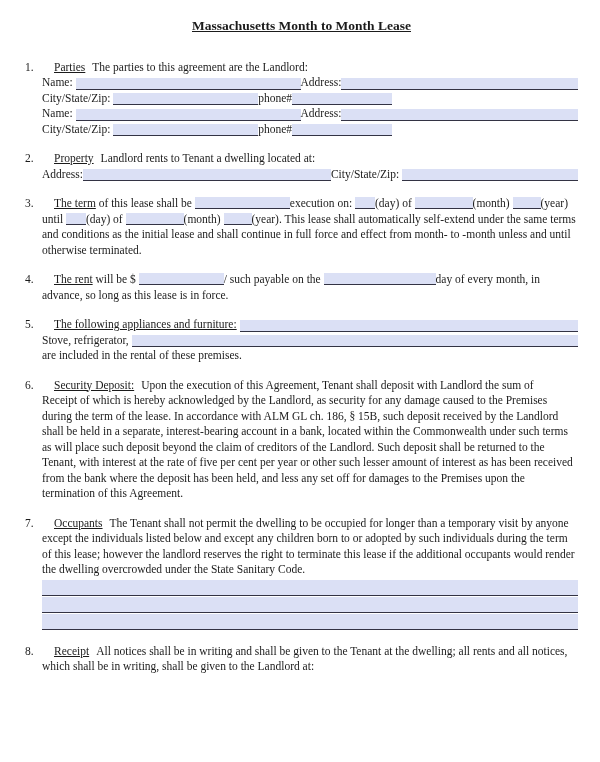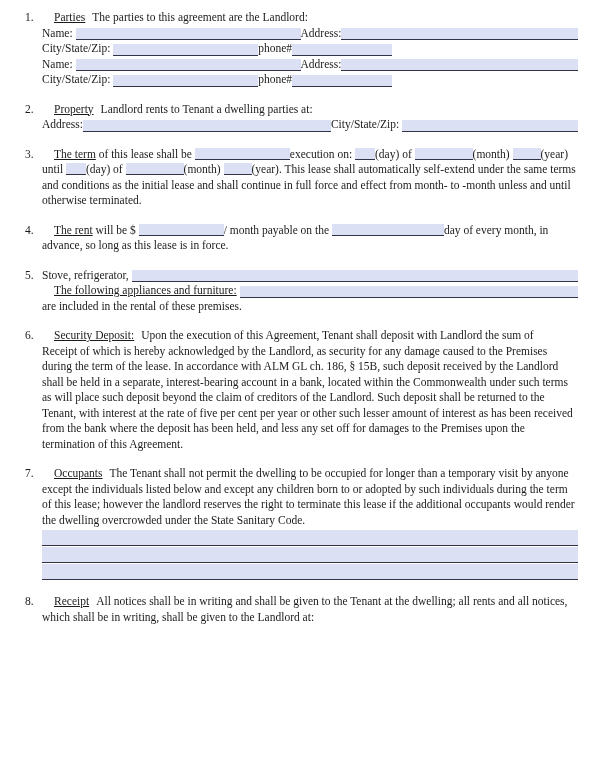--- a/index.html
+++ b/index.html
@@ -47,20 +47,21 @@
     border-bottom:1px solid var(--field-line, #333344);
     margin-top:1px;
   }
   .mt2 { margin-top:2px; }
 </style>
 </head>
 <body>
 
 <div class="page">
 
+  <div class="title">Massachusetts Month to Month Lease</div>
 
   <div class="section">
     <span class="num">1.</span>
     <div class="content">
       <div>
         <span class="hd sp">Parties</span><span>The parties to this agreement are the Landlord:</span>
       </div>
       <div class="row">
         <span class="lbl">Name:</span>&nbsp;
         <span class="fld w225"></span>
@@ -85,21 +86,21 @@
         <span class="lbl">phone#</span>
         <span class="fld w100"></span>
       </div>
     </div>
   </div>
 
   <div class="section">
     <span class="num">2.</span>
     <div class="content">
       <div>
-        <span class="hd sp">Property</span><span>Landlord rents to Tenant a dwelling parties at:</span>
+        <span class="hd sp">Property</span><span>Landlord rents to Tenant a dwelling located at:</span>
       </div>
       <div class="row">
         <span class="lbl">Address:</span>
         <span class="fld w248"></span>
         <span class="lbl">City/State/Zip:</span>&nbsp;
         <span class="fld grow"></span>
       </div>
     </div>
   </div>
 
@@ -118,34 +119,34 @@
       <span class="fld w28"></span><span>(year).</span>
       <span>This lease shall automatically self-extend under the same terms and conditions as the initial lease and shall continue in full force and effect from month- to -month unless and until otherwise terminated.</span>
     </div>
   </div>
 
   <div class="section">
     <span class="num">4.</span>
     <div class="content">
       <span class="hd">The rent</span>
       <span>will be $</span>
-      <span class="fld w85"></span><span>/ month payable on the</span>
+      <span class="fld w85"></span><span>/ such payable on the</span>
       <span class="fld w112"></span><span>day of every month, in advance, so long as this lease is in force.</span>
     </div>
   </div>
 
   <div class="section">
     <span class="num">5.</span>
     <div class="content">
       <div class="row">
-        <span class="lbl">Stove, refrigerator,</span>&nbsp;
+        <span class="hd lbl">The following appliances and furniture:</span>&nbsp;
         <span class="fld grow"></span>
       </div>
       <div class="row">
-        <span class="hd lbl">The following appliances and furniture:</span>&nbsp;
+        <span class="lbl">Stove, refrigerator,</span>&nbsp;
         <span class="fld grow"></span>
       </div>
       <div>are included in the rental of these premises.</div>
     </div>
   </div>
 
   <div class="section">
     <span class="num">6.</span>
     <div class="content">
       <div>

